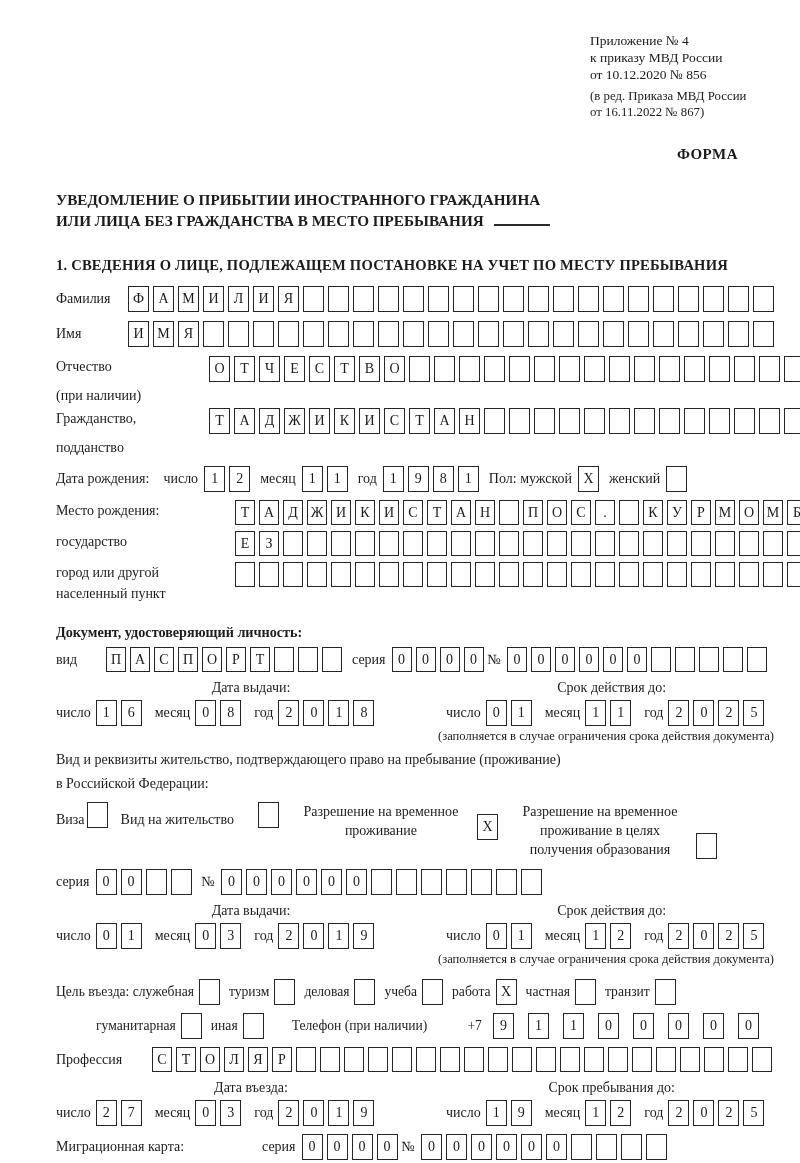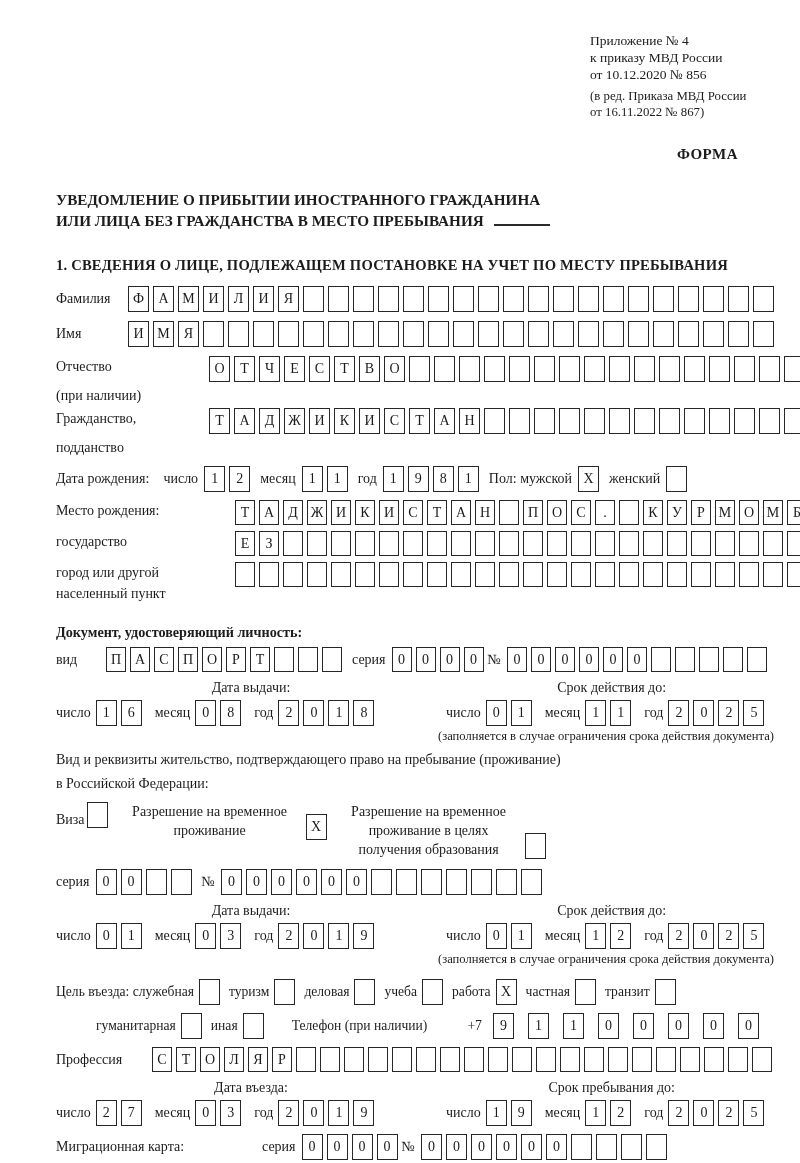--- a/index.html
+++ b/index.html
@@ -415,20 +415,24 @@
     </div>
   </div>
   <div class="note-right">(заполняется в случае ограничения срока действия документа)</div>
 
   <div class="mt8">Вид и реквизиты жительство, подтверждающего право на пребывание (проживание)</div>
   <div class="mt8">в Российской Федерации:</div>
 
   <div class="cb-row">
     <div class="cb-opt">
       <span class="optlbl" style="margin-right:2px;">Виза</span>
+      <div class="cell"></div>
+    </div>
+    <div class="cb-opt">
+      <span class="optlbl" style="margin-right:24px;">Вид на жительство</span>
       <div class="cell"></div>
     </div>
     <div class="cb-opt">
       <span class="optlbl-wrap">Разрешение на временное проживание</span>
       <div class="cell">X</div>
     </div>
     <div class="cb-opt" style="margin-right:0;">
       <span class="optlbl-wrap">Разрешение на временное проживание в целях получения образования</span>
       <div class="cell"></div>
     </div>

